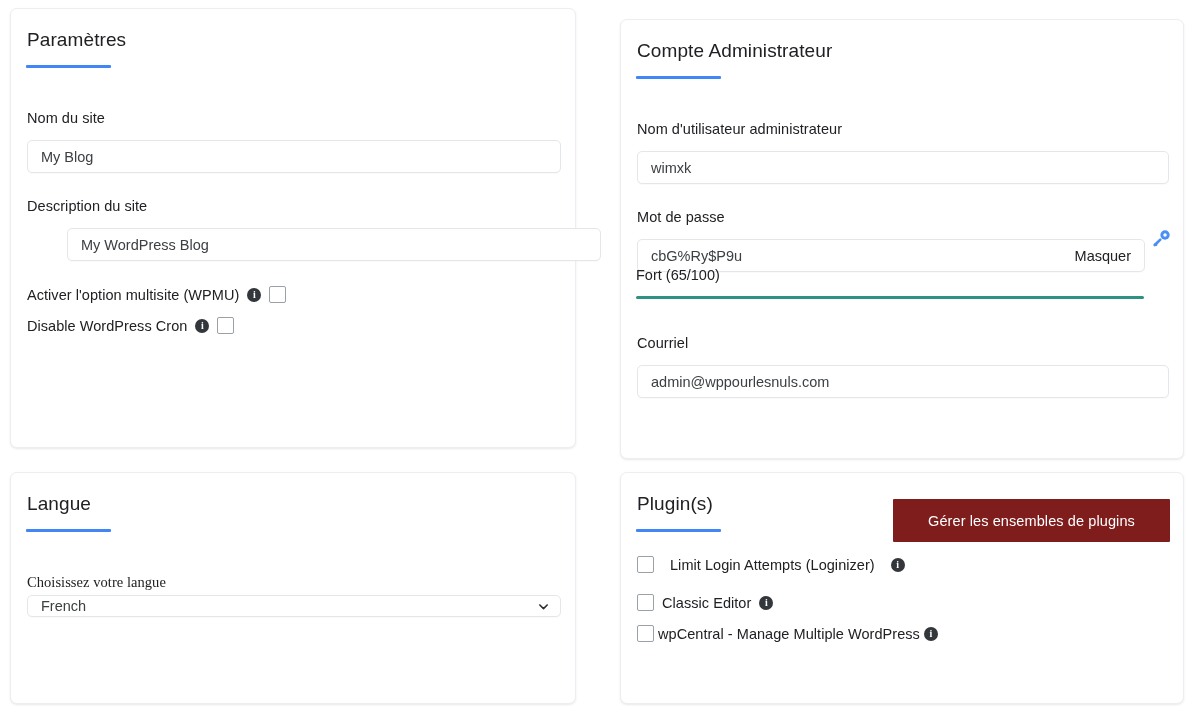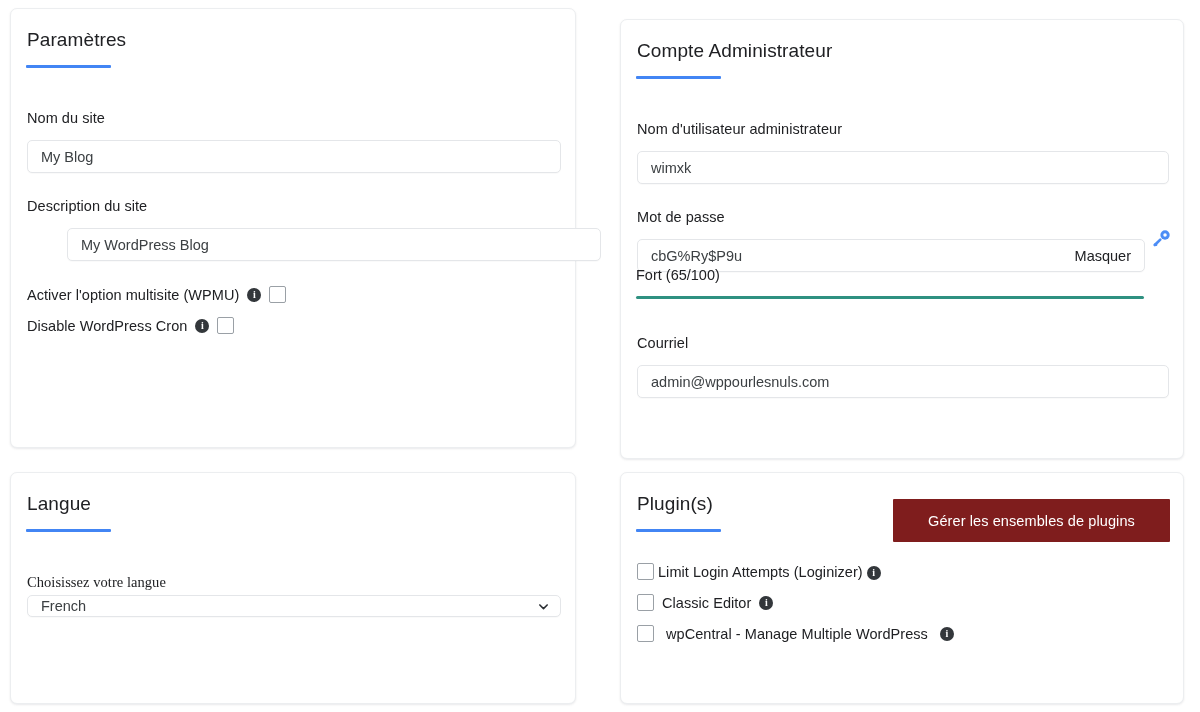--- a/index.html
+++ b/index.html
@@ -275,32 +275,32 @@
       </svg>
     </div>
   </div>
 
   <div class="card" id="card-plugins">
     <div class="card-title">Plugin(s)</div>
     <div class="title-rule"></div>
 
     <button id="manage-plugins-btn">Gérer les ensembles de plugins</button>
 
-    <div class="plugin-row" style="top:90px; gap:4px;align-items:flex-end;">
+    <div class="plugin-row" style="top:83px; gap:16px;">
       <span class="cbox"></span>
       <span class="rowlabel">Limit Login Attempts (Loginizer)</span>
       <span class="info-ico">i</span>
     </div>
 
     <div class="plugin-row" style="top:121px; gap:8px;">
       <span class="cbox"></span>
       <span class="rowlabel">Classic Editor</span>
       <span class="info-ico">i</span>
     </div>
 
-    <div class="plugin-row" style="top:152px; gap:12px;">
+    <div class="plugin-row" style="top:152px; gap:4px;">
       <span class="cbox"></span>
       <span class="rowlabel">wpCentral - Manage Multiple WordPress</span>
       <span class="info-ico">i</span>
     </div>
   </div>
 
 </div>
 
 </body></html>

